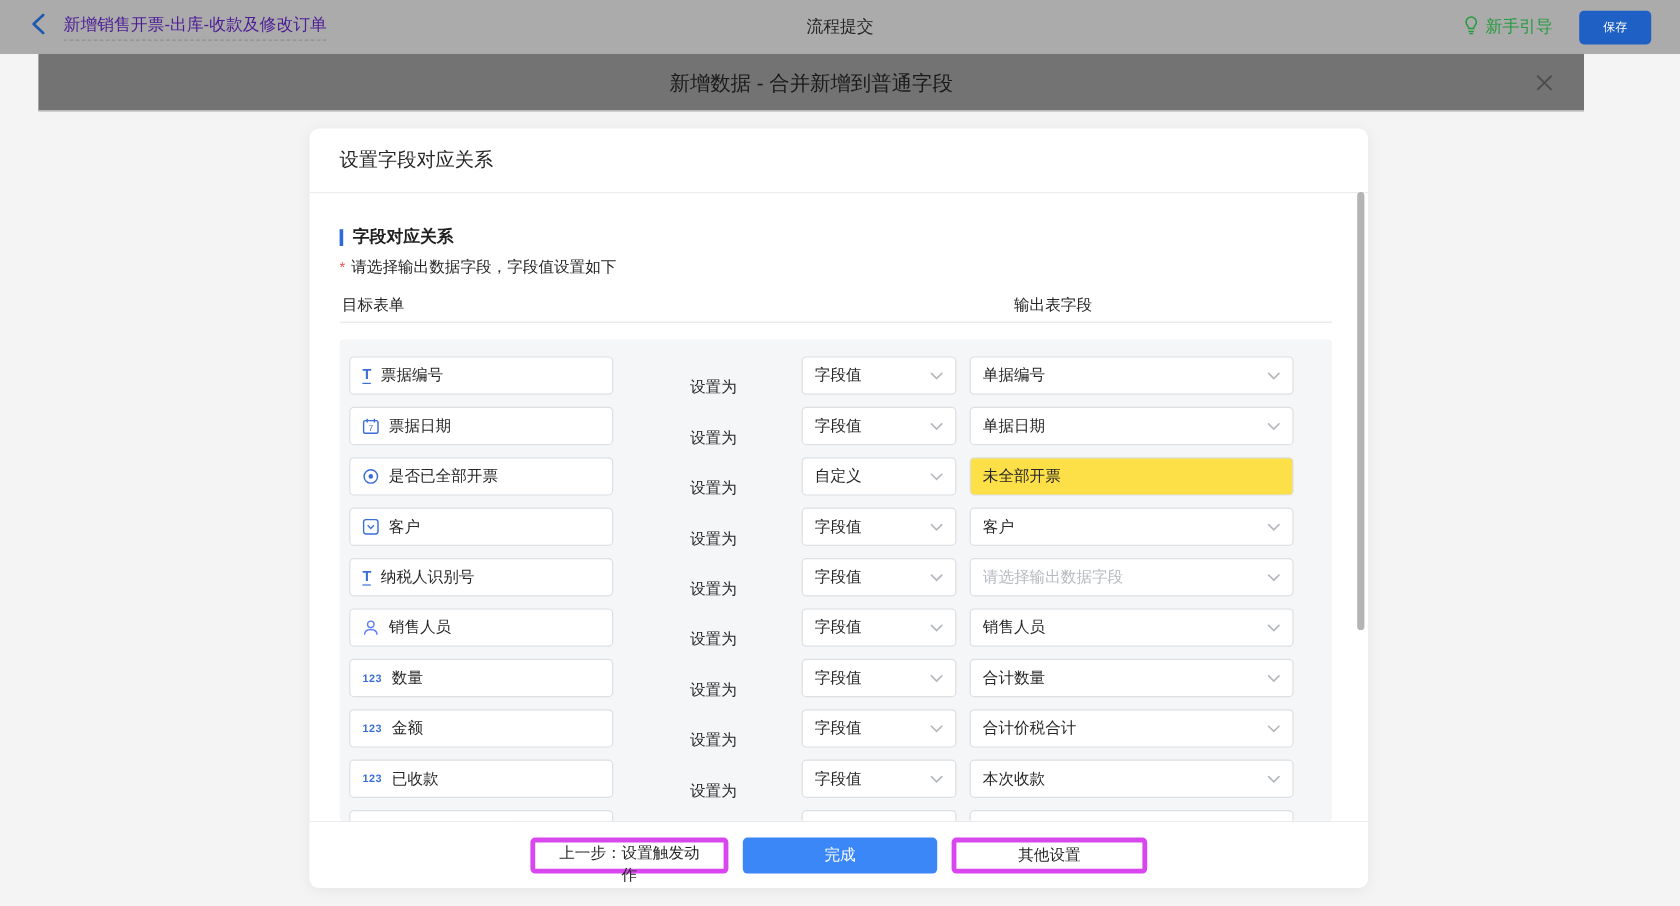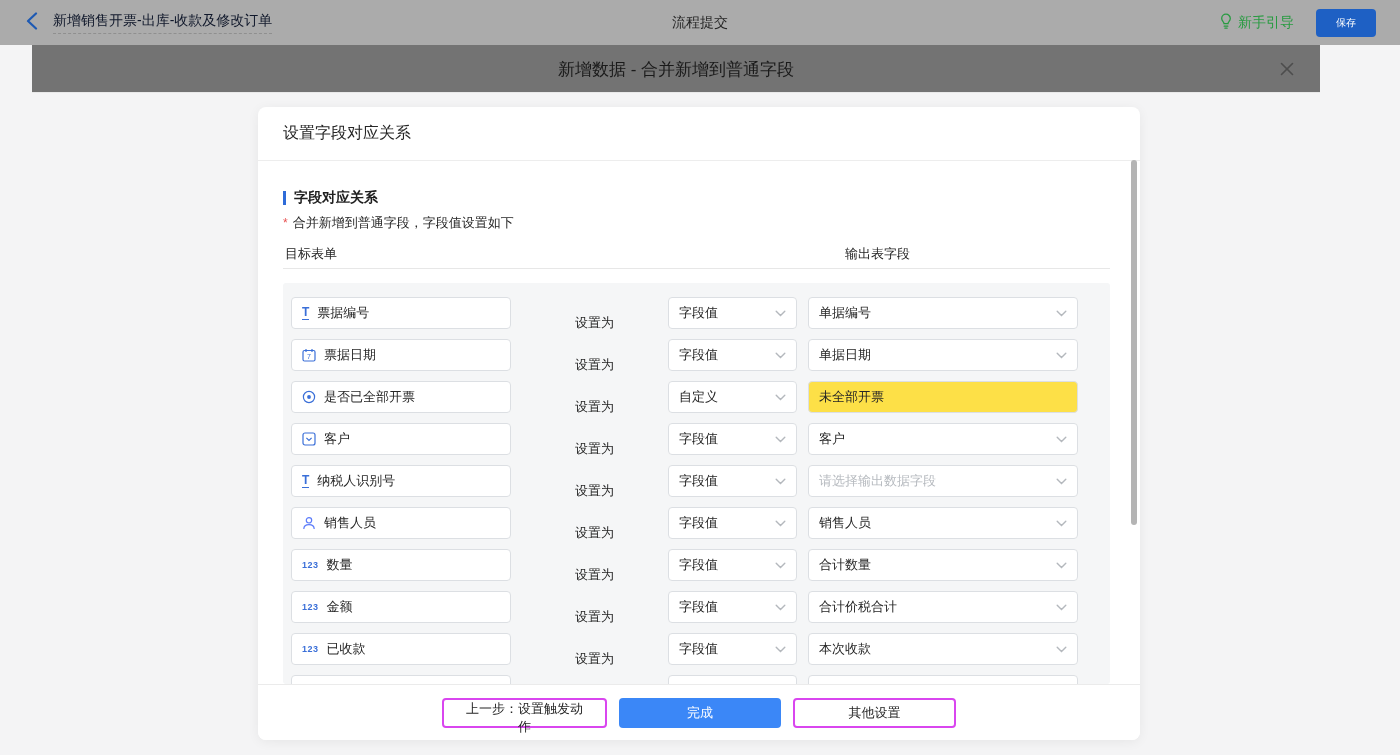--- a/index.html
+++ b/index.html
@@ -2,21 +2,21 @@
 <html><head>
 <meta charset="utf-8">
 <style>
   * { margin:0; padding:0; box-sizing:border-box; }
   html,body { width:1400px; height:755px; overflow:hidden; }
   body { font-family:"Liberation Sans","DejaVu Sans",sans-serif; background:#f4f4f5; position:relative; }
 
   
   .topbar { position:absolute; left:0; top:0; width:1400px; height:45px; background:#ababab; display:flex; align-items:center; }
   .back-btn { margin-left:26px; display:flex; align-items:center; cursor:pointer; }
-  .flow-title { margin-left:15px; font-size:14px; color:#0f172a; padding-bottom:3px; border-bottom:1px dashed #8f8f8f;text-align:right; }
+  .flow-title { margin-left:15px; font-size:14px; color:#4c1d95; padding-bottom:3px; border-bottom:1px dashed #8f8f8f;text-align:right; }
   .topbar-center { position:absolute; left:0; right:0; text-align:center; font-size:14px; color:#262626; }
   .topbar-right { position:absolute; right:24px; top:0; height:45px; display:flex; align-items:center; gap:22px; }
   .guide-link { display:flex; align-items:center; gap:5px; font-size:14px; color:#279b40; cursor:pointer; }
   .save-btn { width:60px; height:28px; background:#1e60c4; color:#fdfdfd; font-size:10px; border:none; border-radius:4px; cursor:pointer; }
 
   
   .modal-head { position:absolute; left:0; top:45px; width:1288px; height:48px; background:#737373; border-bottom:1px solid #e9e9e9;margin-left:32px; }
   .modal-title { position:absolute; left:0; right:0; top:0; height:48px; display:flex; align-items:center; justify-content:center; font-size:17px; font-weight:500; color:#1a1a1a; }
   .modal-close { position:absolute; right:22px; top:13px; width:22px; height:22px; display:flex; align-items:center; justify-content:center; cursor:pointer; }
 
@@ -45,21 +45,21 @@
   .selbox .val.placeholder { color:#b6babf; }
   .textbox { position:absolute; left:525px; top:0; width:270px; height:32px; background:#fde047; border:1px solid #dcdfe3; border-radius:4px; display:flex; align-items:center; padding:0 10px; font-size:13px; color:#262626; }
 
   .fi-text { color:#3a6fd8; font-weight:bold; font-size:12px; line-height:1; border-bottom:1.5px solid #3a6fd8; padding-bottom:1px; }
   .fi-num { color:#3a6fd8; font-size:9px; font-weight:bold; letter-spacing:.5px; line-height:1; }
   .ficon { display:flex; align-items:center; }
 
   .v-scrollbar { position:absolute; left:873px; top:53px; width:6px; height:365px; background:#b4b4b4; border-radius:3px; cursor:pointer; }
 
   .card-footer { position:absolute; left:0; top:577px; width:882px; height:56px; background:#fff; border-top:1px solid #ebebeb; border-radius:0 0 8px 8px; display:flex; align-items:center; justify-content:center; gap:12px; }
-  .btn-plain { height:30px; padding:0 20px; background:#fff; border:2px solid #d946ef; border-radius:4px; font-size:13px; color:#262626; cursor:pointer; font-family:inherit; }
+  .btn-plain { height:30px; padding:0 20px; background:#fff; border:4px solid #d946ef; border-radius:4px; font-size:13px; color:#262626; cursor:pointer; font-family:inherit; }
   .btn-prev { width:165px; }
   .btn-other { width:163px; }
   .btn-primary { width:162px; height:30px; background:#3b87f7; border:none; border-radius:4px; color:#fff; font-size:13px; cursor:pointer; font-family:inherit; }
 </style>
 </head>
 <body>
 
 <div class="topbar">
   <span class="back-btn">
     <span>
@@ -97,21 +97,21 @@
 
 <div class="card">
   <div class="card-header">设置字段对应关系</div>
 
   <div class="section-title">
     <span class="section-bar"></span>
     <span>字段对应关系</span>
   </div>
 
   <div class="hint">
-    <span class="req">*</span><span>合并新增到普通字段，字段值设置如下</span>
+    <span class="req">*</span><span>请选择输出数据字段，字段值设置如下</span>
   </div>
 
   <span class="col-head left">目标表单</span>
   <span class="col-head right">输出表字段</span>
   <div class="divider"></div>
 
   <div class="rows-wrap">
       <div class="map-row">
         <div class="fieldbox">
           <span class="ficon">

